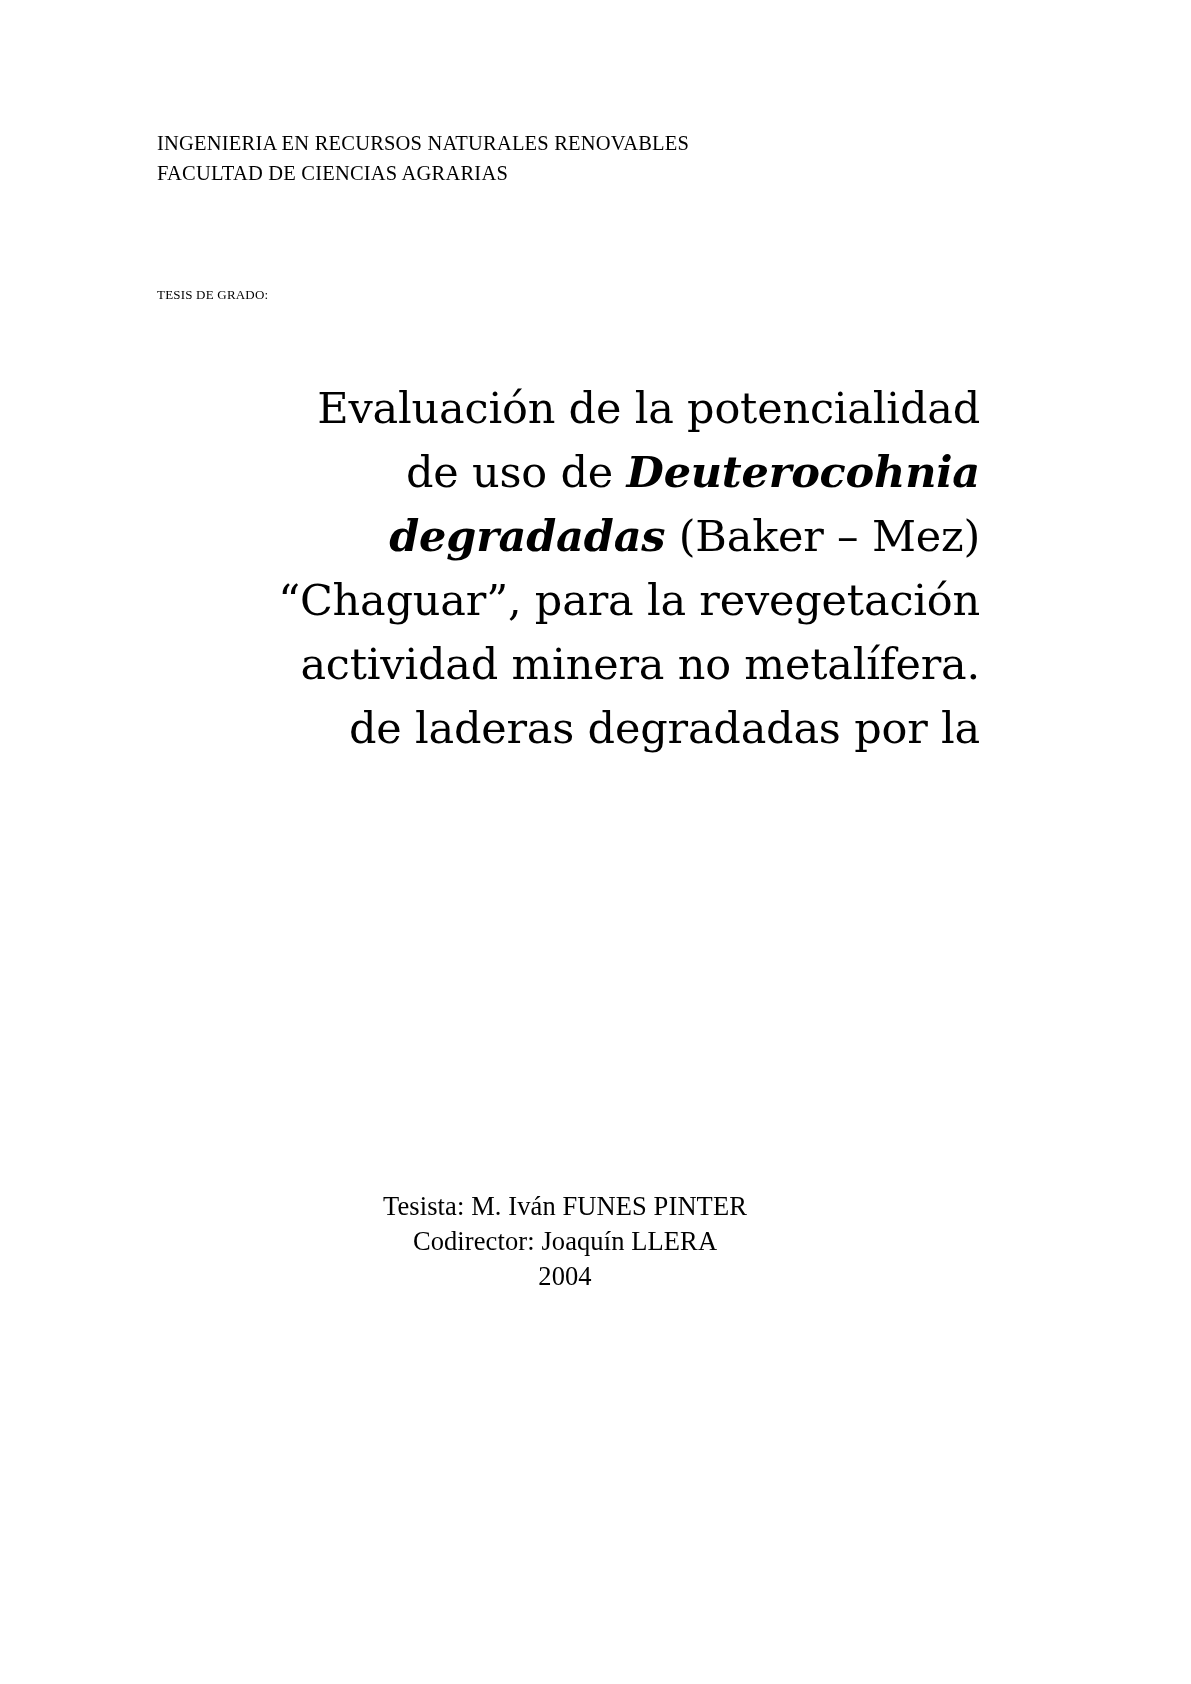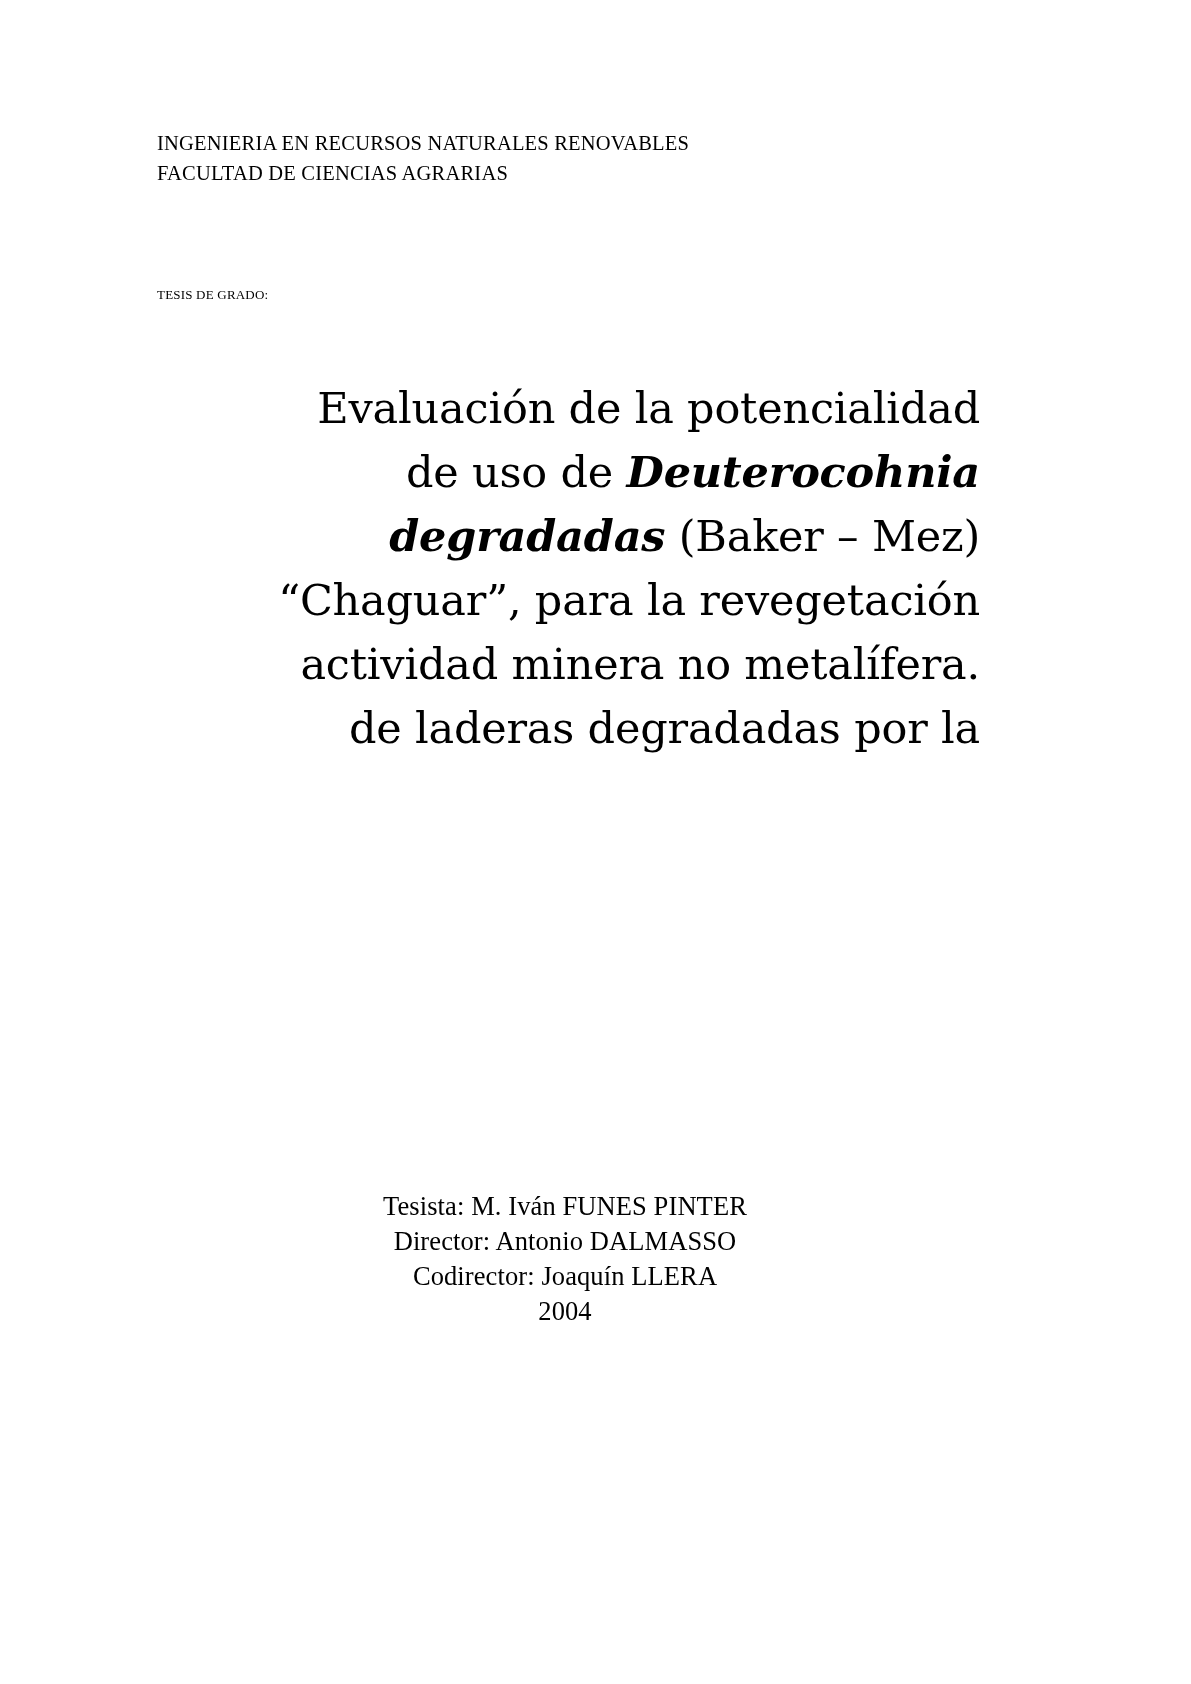--- a/index.html
+++ b/index.html
@@ -99,18 +99,17 @@
     <div class="title-line">Evaluación de la potencialidad</div>
     <div class="title-line"><span>de uso de </span><span class="it">Deuterocohnia</span></div>
     <div class="title-line"><span class="it">degradadas</span><span> (Baker – Mez)</span></div>
     <div class="title-line">“Chaguar”, para la revegetación</div>
     <div class="title-line">actividad minera no metalífera.</div>
     <div class="title-line">de laderas degradadas por la</div>
   </div>
 
   <div class="authors">
     <div class="author-line">Tesista: M. Iván FUNES PINTER</div>
-    <div class="author-line">Director: Antonio DALMASSO</div>
     <div class="author-line">Codirector: Joaquín LLERA</div>
     <div class="author-line">2004</div>
   </div>
 
 </div>
 
 </body></html>

